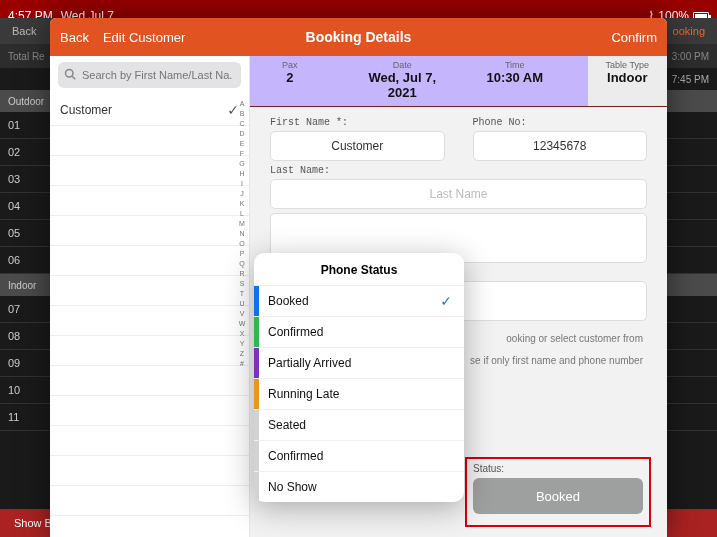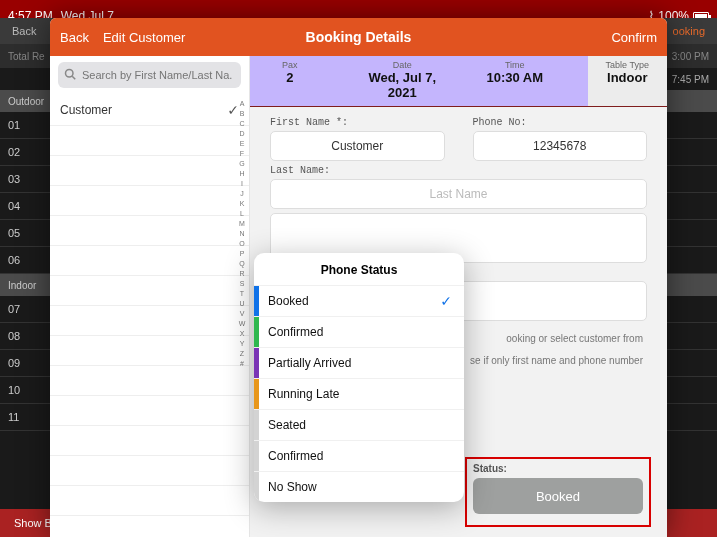--- a/index.html
+++ b/index.html
@@ -56,21 +56,21 @@
   .frow { display:flex; gap:28px; margin-top:4px;}
   .fcol { flex:1;}
   .flabel { font-size:10px; color:#555; margin-bottom:3px; display:block;font-family:Liberation Mono, monospace;}
   .finput { width:100%; height:30px; background:#fff; border:1px solid #ddd; border-radius:5px; font-size:12px; color:#333; text-align:center; padding:0 8px;}
   .finput::placeholder{color:#bbb;}
   .ftextarea { width:100%; height:50px; background:#fff; border:1px solid #ddd; border-radius:5px; font-size:12px; padding:6px; resize:none;}
   .notearea { width:100%; height:40px; background:#fff; border:1px solid #ddd; border-radius:5px;}
   .hint { font-size:10px; color:#777; line-height:1.6; }
 
   .statusbox { position:absolute; right:16px; bottom:10px; width:186px; height:70px; border:2px solid #d80000; padding:4px 6px;}
-  .statusbox .sl { font-size:10px; color:#555;font-weight:bold;}
+  .statusbox .sl { font-size:10px; color:#555;}
   .statusbtn { margin-top:4px; width:100%; height:36px; background:#9ea09f; border:none; border-radius:6px; color:#fff; font-size:13px; font-weight:500;}
 
   
   .popover { position:absolute; left:254px; top:253px; width:210px; background:#fff; border-radius:10px; box-shadow:0 6px 30px rgba(0,0,0,0.3); overflow:hidden; z-index:20;}
   .pophead { text-align:center; font-size:12px; font-weight:600; padding:10px 0 8px; }
   .poprow { height:31px; display:flex; align-items:center; padding:0 12px 0 0; font-size:12px; color:#111; border-top:1px solid #f0f0f0; position:relative;}
   .popcolor { width:5px; height:100%; margin-right:9px;}
   .popcheck { margin-left:auto; color:#1072e8; font-size:14px;}
 </style>
 </head>

